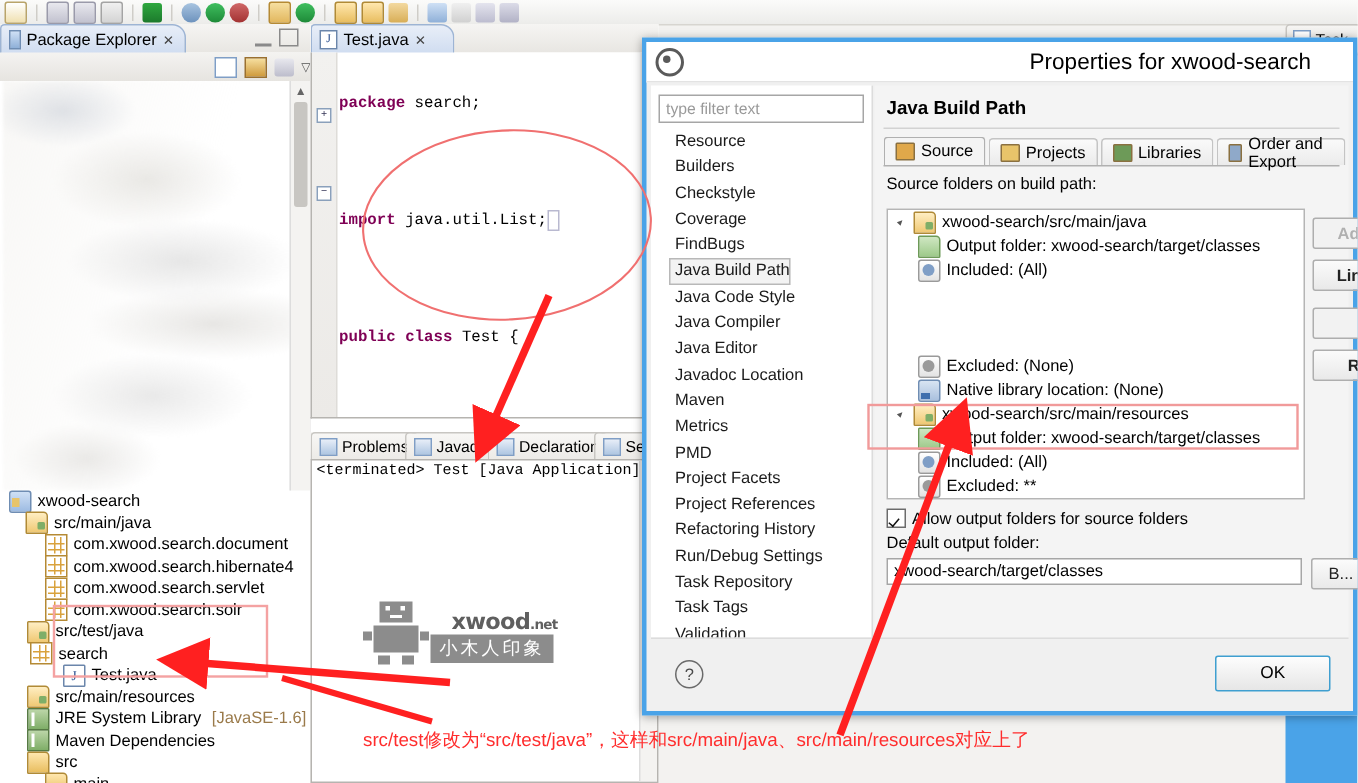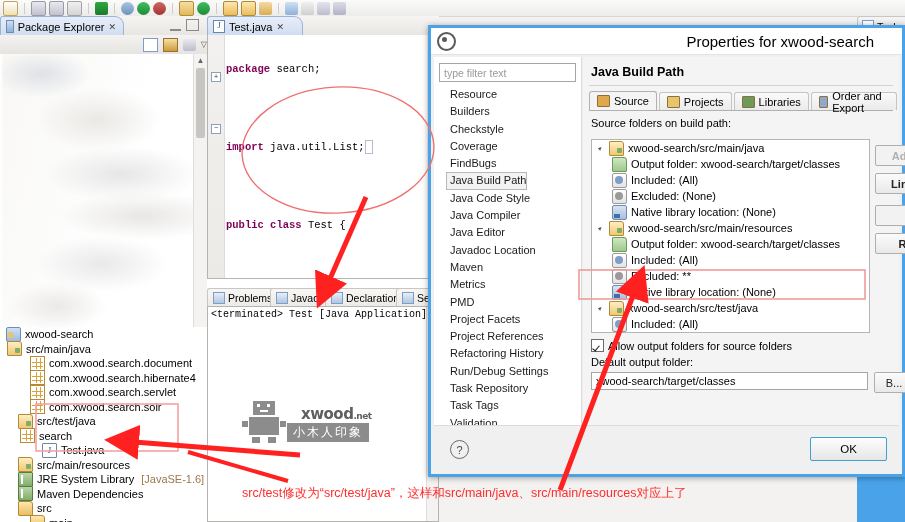--- a/index.html
+++ b/index.html
@@ -254,21 +254,21 @@
       <div id="pkgscroll">
         <div class="arrow">▲</div>
         <div class="thumb"></div>
       </div>
 
       <div class="tree" id="pkgtree">
           <div class="trow" style="padding-left: 6px; text-align: center;">
             <span class="tico ic-proj"></span>
             <span>xwood-search</span>
           </div>
-          <div class="trow" style="padding-left: 7px;">
+          <div class="trow" style="padding-left: 17px;">
             <span class="tico ic-srcfolder"></span>
             <span>src/main/java</span>
           </div>
           <div class="trow" style="padding-left: 30px;">
             <span class="tico ic-pkg"></span>
             <span>com.xwood.search.document</span>
           </div>
           <div class="trow" style="padding-left: 30px;">
             <span class="tico ic-pkg"></span>
             <span>com.xwood.search.hibernate4</span>
@@ -457,21 +457,21 @@
           <span>xwood-search/src/main/java</span>
         </div>
         <div class="srow" style="padding-left: 20px;">
           <span class="i ic-out"></span>
           <span>Output folder: xwood-search/target/classes</span>
         </div>
         <div class="srow" style="padding-left: 20px;">
           <span class="i ic-inc"></span>
           <span>Included: (All)</span>
         </div>
-        <div class="srow" style="padding-left: 20px;">
+        <div class="srow" style="padding-left: 20px; margin-top: 48px;">
           <span class="i ic-exc"></span>
           <span>Excluded: (None)</span>
         </div>
         <div class="srow" style="padding-left: 20px;">
           <span class="i ic-nat"></span>
           <span>Native library location: (None)</span>
         </div>
         <div class="srow" style="padding-left: 4px;">
           <span class="arr" style="transform: rotate(45deg);">▴</span>
           <span class="i ic-srcfolder"></span>

